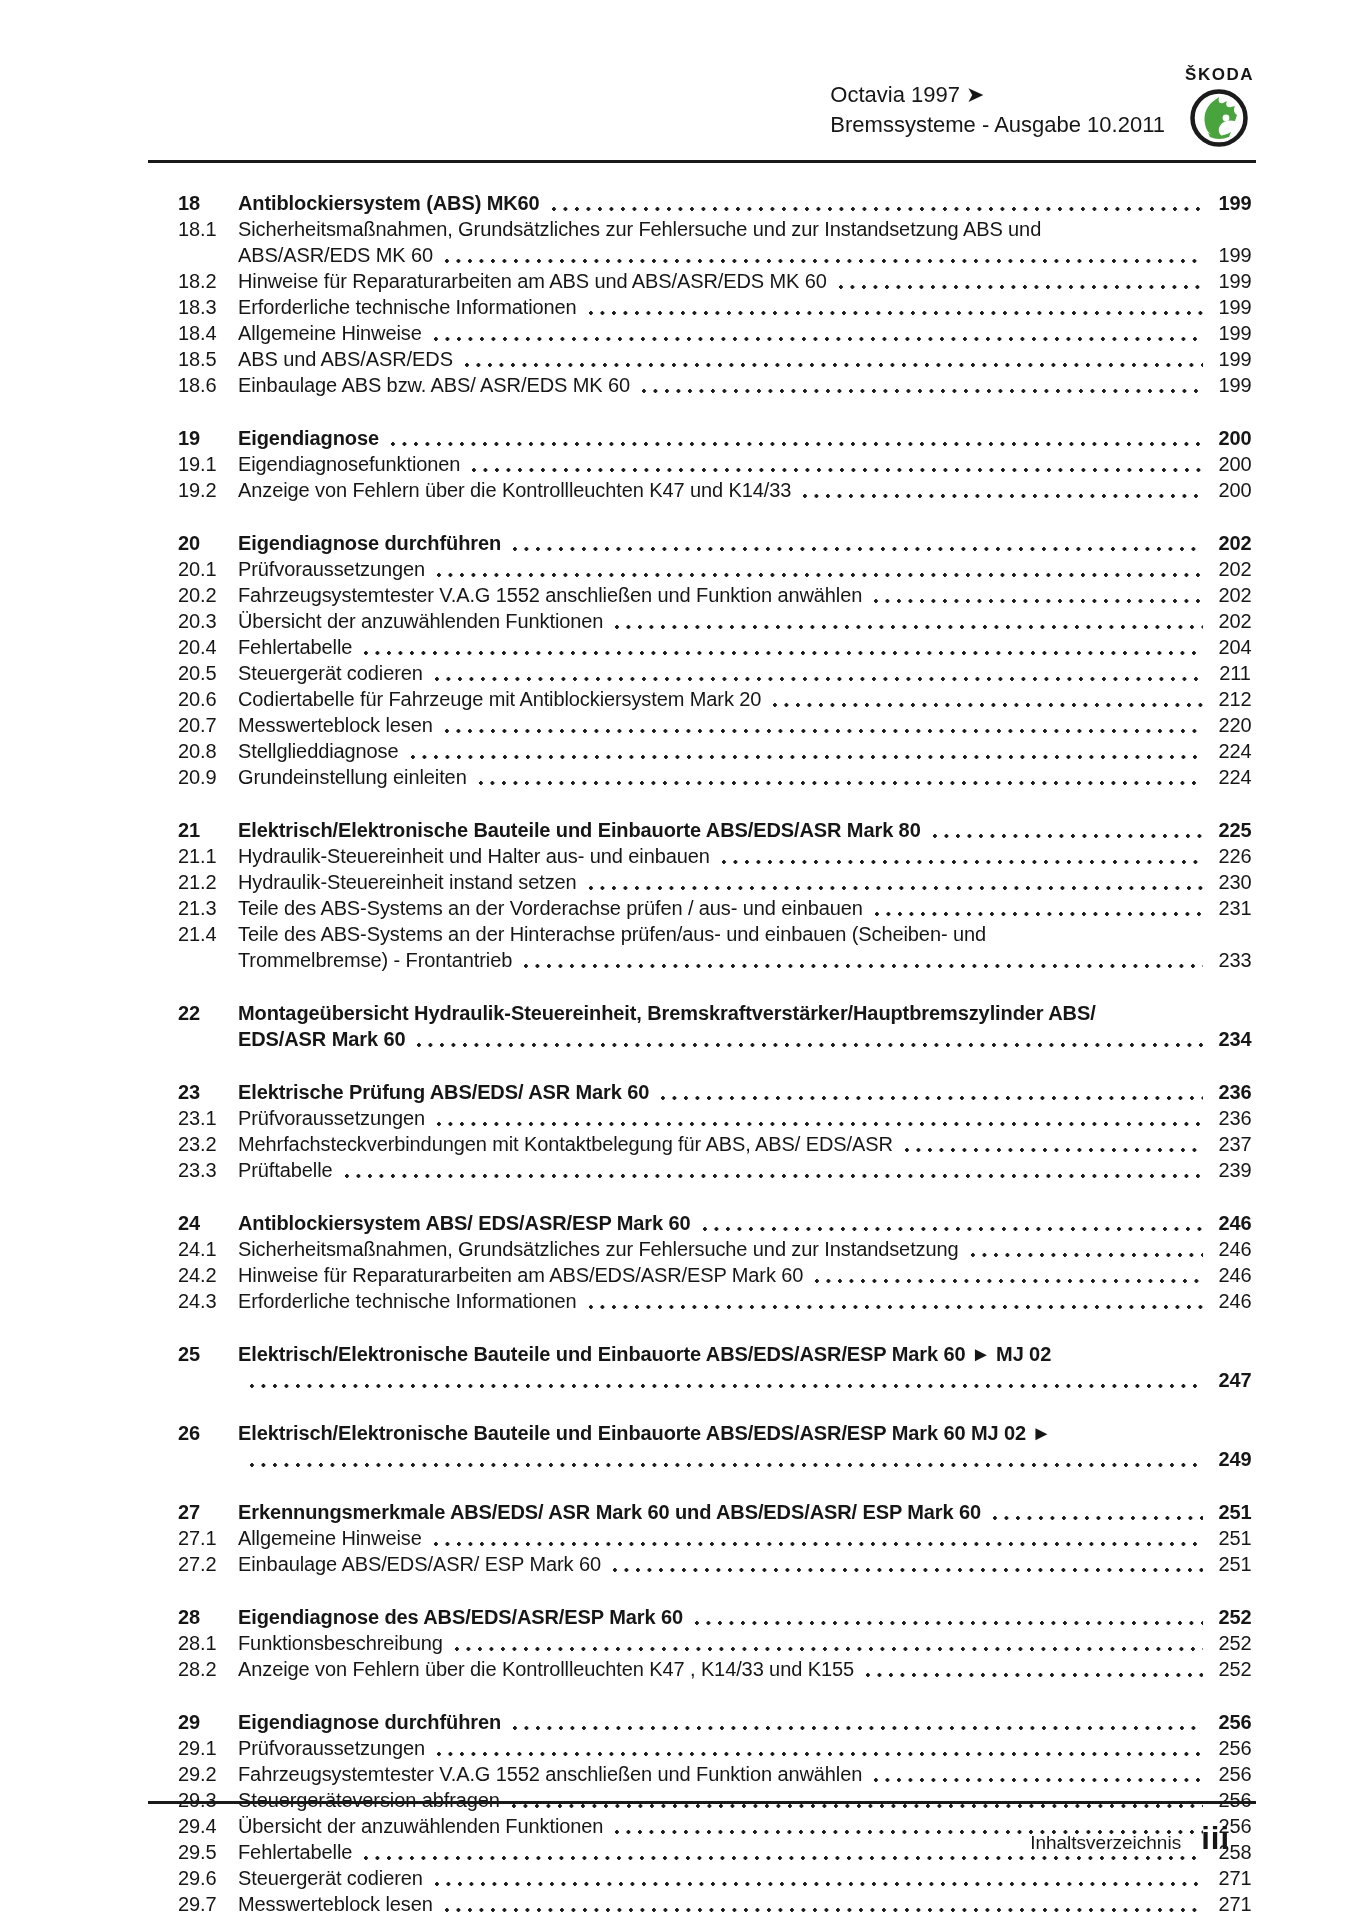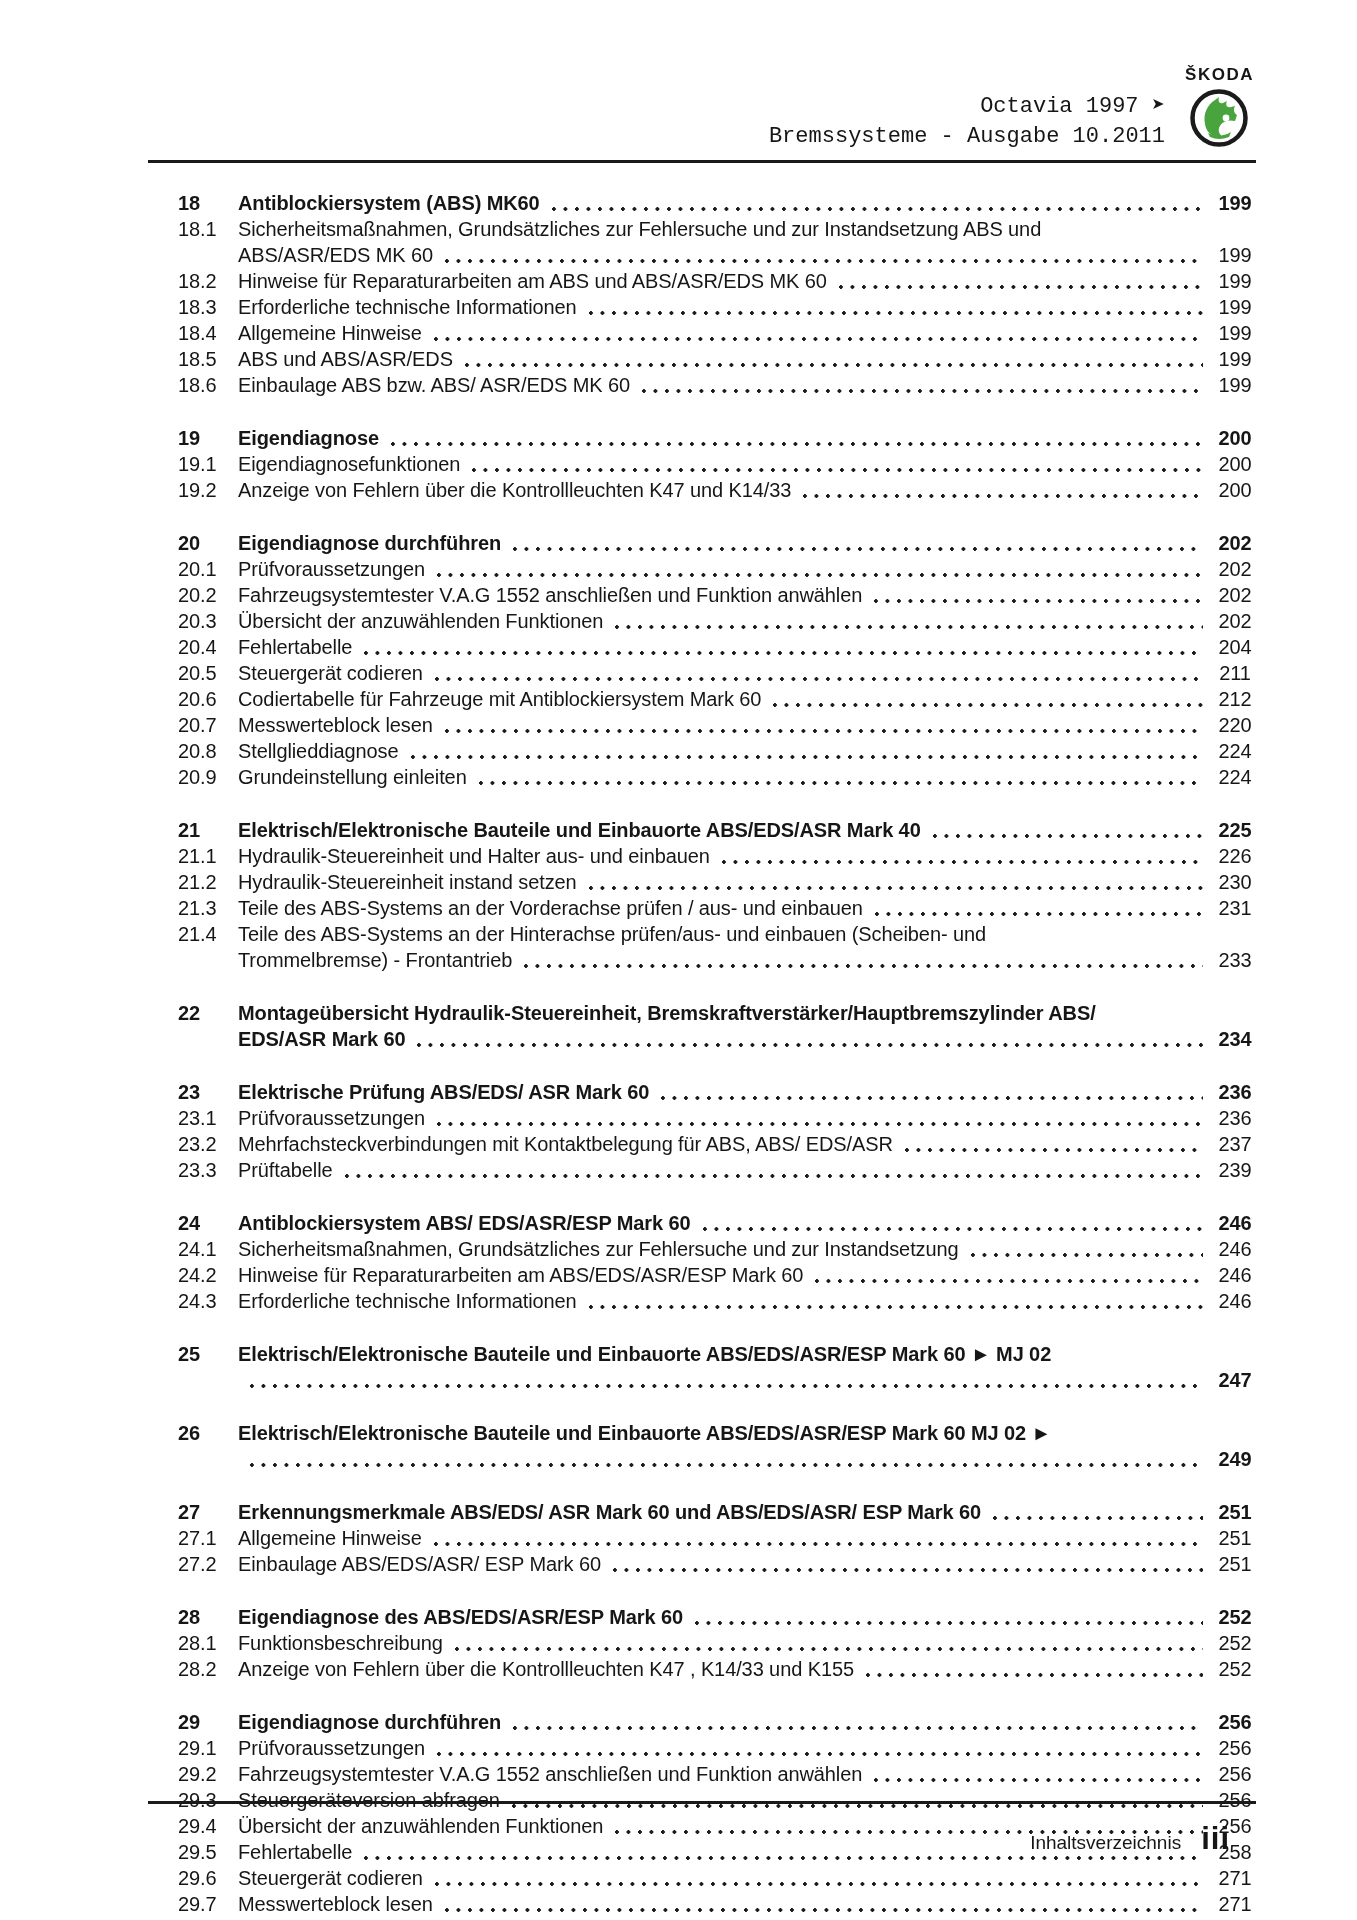--- a/index.html
+++ b/index.html
@@ -4,22 +4,22 @@
 <style>
   html,body { margin:0; padding:0; }
   body {
     width:1357px; height:1920px; position:relative;
     background:#ffffff; overflow:hidden;
     font-family:"Liberation Sans","DejaVu Sans",sans-serif;
     color:#161616;
   }
   
   .header-text {
-    position:absolute; top:92px; right:192px;
-    text-align:right; font-size:22px; line-height:30px; white-space:nowrap;font-family:Liberation Mono, monospace;
+    position:absolute; top:80px; right:192px;
+    font-size:22px; line-height:30px; white-space:nowrap;
   }
   .hrule { position:absolute; left:148px; width:1108px; height:3px; background:#1a1a1a; }
   .hrule.top { top:160px; }
   .hrule.bottom { top:1801px; }
   .logo { position:absolute; left:1184px; top:66px; width:70px; text-align:right; }
   .brand { font-size:17px; font-weight:bold; letter-spacing:1.5px; line-height:18px; }
   .logo svg { display:block; margin:3px auto 0; }
   
   .toc { position:absolute; left:178px; top:190px; width:1079px; font-size:20px; line-height:26px; letter-spacing:-0.1px; }
   .entry { display:flex; align-items:flex-start; }
@@ -224,21 +224,21 @@
           <span class="tail">Steuergerät codieren</span>
           <span class="dots"></span>
           <span class="page">211</span>
         </div>
       </div>
     </div>
     <div class="entry">
       <span class="num">20.6</span>
       <div class="entry-body">
         <div class="dotline">
-          <span class="tail">Codiertabelle für Fahrzeuge mit Antiblockiersystem Mark 60</span>
+          <span class="tail">Codiertabelle für Fahrzeuge mit Antiblockiersystem Mark 20</span>
           <span class="dots"></span>
           <span class="page">212</span>
         </div>
       </div>
     </div>
     <div class="entry">
       <span class="num">20.7</span>
       <div class="entry-body">
         <div class="dotline">
           <span class="tail">Messwerteblock lesen</span>
@@ -264,21 +264,21 @@
           <span class="tail">Grundeinstellung einleiten</span>
           <span class="dots"></span>
           <span class="page">224</span>
         </div>
       </div>
     </div>
     <div class="entry bold">
       <span class="num">21</span>
       <div class="entry-body">
         <div class="dotline">
-          <span class="tail">Elektrisch/Elektronische Bauteile und Einbauorte ABS/EDS/ASR Mark 40</span>
+          <span class="tail">Elektrisch/Elektronische Bauteile und Einbauorte ABS/EDS/ASR Mark 80</span>
           <span class="dots"></span>
           <span class="page">225</span>
         </div>
       </div>
     </div>
     <div class="entry">
       <span class="num">21.1</span>
       <div class="entry-body">
         <div class="dotline">
           <span class="tail">Hydraulik-Steuereinheit und Halter aus- und einbauen</span>

